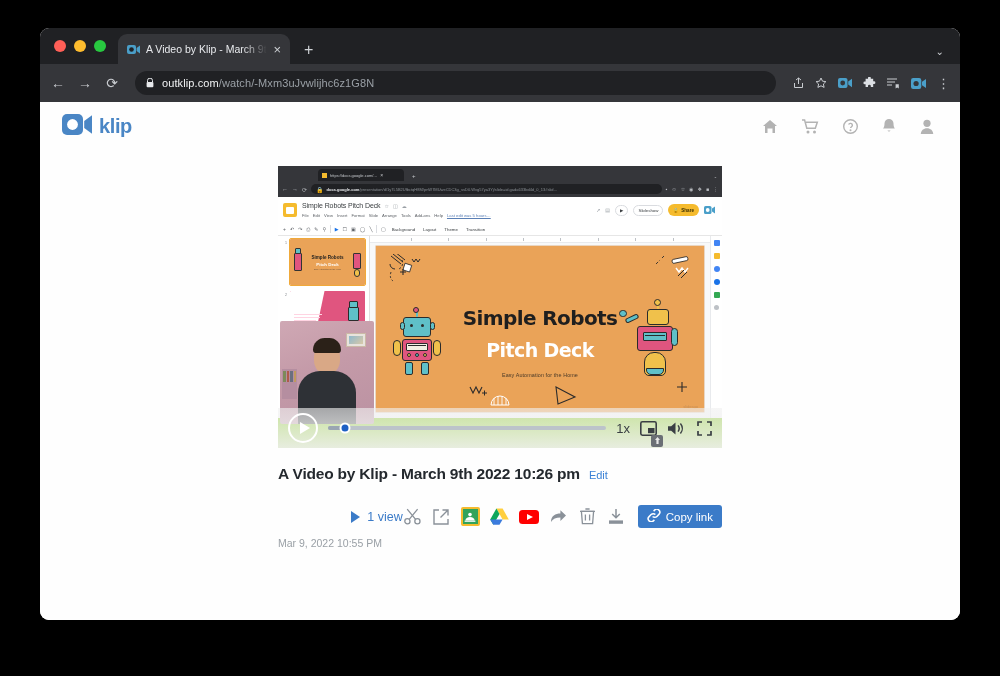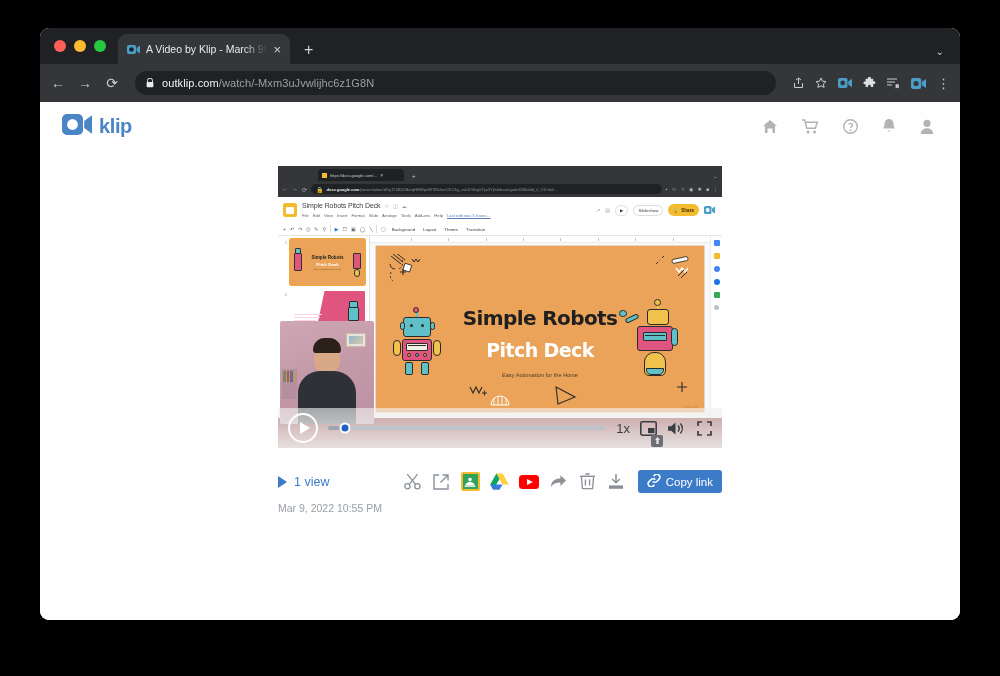--- a/index.html
+++ b/index.html
@@ -76,21 +76,21 @@
 
   
   .content { width: 444px; margin: 16px auto 0; }
 
   .player {
     width: 444px; height: 282px; position: relative;
     background: #dfe1e3; overflow: hidden;
   }
 
   
-  .ns { position: absolute; inset: 0; background: #7f1d1d; }
+  .ns { position: absolute; inset: 0; background: #84cc16; }
   .ns-tabstrip { height: 15px; background: #35363a; display: flex; align-items: flex-end; position: relative;}
   .ns-tab {
     margin-left: 40px; width: 86px; height: 12px; background: #202124;
     border-radius: 4px 4px 0 0; display: flex; align-items: center;
     gap: 3px; padding: 0 4px;
   }
   .ns-fav { width: 5px; height: 5px; background: #f5bb2e; flex:0 0 5px;}
   .ns-tabtxt { font-size: 4px; color: #c5c8cc; white-space: nowrap; overflow: hidden; }
   .ns-x { font-size: 5px; color: #c5c8cc; }
   .ns-plus { color: #c5c8cc; font-size: 6px; margin-left: 8px; margin-bottom: 2px; }
@@ -187,21 +187,21 @@
   .scrub .knob { position: absolute; left: 6%; top: 50%; transform: translate(-50%,-50%); width: 11px; height: 11px; background: #1d5fc4; border: 2px solid #fff; border-radius: 50%; }
   .speed { font-size: 13px; color: #3a3f44; font-weight: 400; }
   .cico { color: #3a3f44; display: flex; align-items: center; position: relative;}
   .pip-badge { position:absolute; right:-6px; bottom:-11px; width:12px; height:12px; background:#6b6f75; border-radius:2px; display:flex;align-items:center;justify-content:center;}
 
   
   .title-row { display: flex; align-items: baseline; gap: 9px; margin-top: 17px; }
   .vid-title { font-size: 15.5px; font-weight: 700; color: #24292e; letter-spacing: -.2px; }
   .edit-link { font-size: 11px; color: #3b82d6; cursor: pointer; }
 
-  .actions-row { display: flex; align-items: center; justify-content: space-between; margin-top: 22px; }
+  .actions-row { display: flex; align-items: center; justify-content: flex-end; margin-top: 22px; margin-left: 36px; }
   .views { display: flex; align-items: center; gap: 7px; color: #3b7bc8; font-size: 12.5px; }
   .views .vt { width: 0; height: 0; border-left: 9px solid #3b7bc8; border-top: 6px solid transparent; border-bottom: 6px solid transparent; }
   .action-icons { display: flex; align-items: center; gap: 10px; }
   .ai { width: 19px; height: 19px; display: flex; align-items: center; justify-content: center; color: #8a9199; }
   .classroom { width: 19px; height: 19px; background: #32a35a; border: 2px solid #f5bb2e; border-radius: 2px; position: relative; display:flex;align-items:center;justify-content:center;}
   .yt { width: 20px; height: 14px; background: #ff0000; border-radius: 3.5px; display: flex; align-items: center; justify-content: center; }
   .yt .t { width: 0; height: 0; border-left: 6px solid #fff; border-top: 3.5px solid transparent; border-bottom: 3.5px solid transparent; margin-left: 2px;}
   .copybtn { background: #3b7bc8; color: #fff; border-radius: 3px; height: 23px; padding: 0 9px; display: flex; align-items: center; gap: 5px; font-size: 11.5px; border: none; margin-left: 2px; }
 
   .author-row { display: flex; align-items: flex-end; gap: 9px; margin-top: 26px; }
@@ -618,20 +618,24 @@
               </svg>
           </span>
           <span class="cico" style="margin-left:2px;">
             <svg width="15" height="15" viewBox="0 0 15 15">
                 <path d="M1 5V1h4M10 1h4v4M14 10v4h-4M5 14H1v-4" fill="none" stroke="#3a3f44" stroke-width="1.7"></path>
               </svg>
           </span>
         </div>
       </div>
 
+      <div class="title-row">
+        <span class="vid-title">A Video by Klip - March 9th 2022 10:26 pm</span>
+        <span class="edit-link">Edit</span>
+      </div>
 
       <div class="actions-row">
         <div class="views">
           <span class="vt"></span>
           <span>1 view</span>
         </div>
         <div class="action-icons">
           <span class="ai">
             <svg width="17" height="17" viewBox="0 0 17 17">
                 <circle cx="3.4" cy="13.2" r="2.6" fill="none" stroke="#8a9199" stroke-width="1.3"></circle>

